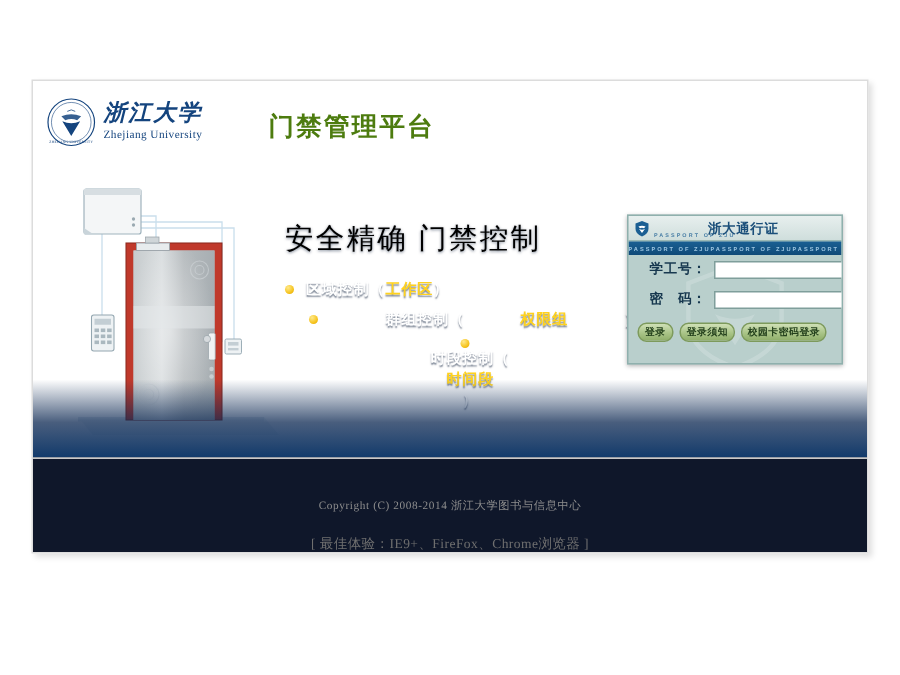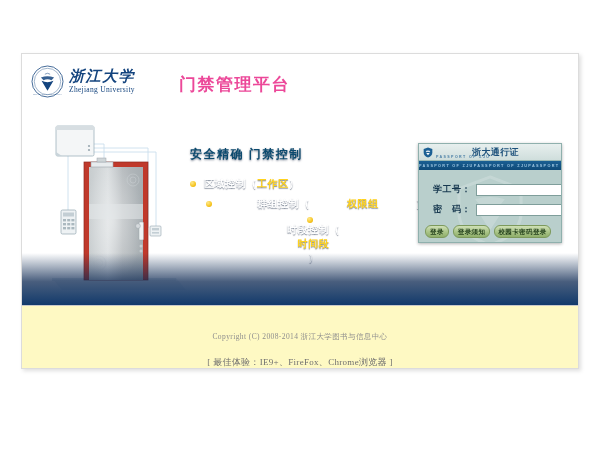--- a/index.html
+++ b/index.html
@@ -71,21 +71,21 @@
     letter-spacing: 0.3px;
     line-height: 1.15;
     margin-top: 1px;
   }
   #platform-title {
     position: absolute;
     left: 157px;
     top: 19px;
     font-size: 17px;
     font-weight: bold;
-    color: #ec4899;
+    color: #4d7c0f;
     letter-spacing: 1.5px;
   }
 
   
   #banner {
     position: absolute;
     left: 0;
     top: 56px;
     width: 100%;
     height: 195px;
@@ -127,23 +127,23 @@
   }
 
   
   #banner-copy {
     position: absolute;
     left: 168px;
     top: 36px;
     width: 215px;
   }
   #headline {
-    font-size: 12px;
-    font-weight: bold;
-    color: #0c4a6e;
+    font-size: 19px;
+    font-weight: normal;
+    color: #000000;
     letter-spacing: 1.5px;
     text-shadow: 0 1px 2px rgba(0,20,50,0.55);
     white-space: nowrap;
   }
   #feature-list {
     list-style: none;
     margin: 14px 0 0 0;
     padding: 0;
   }
   #feature-list li {
@@ -230,21 +230,21 @@
     font-weight: bold;
     letter-spacing: 1.3px;
     display: flex;
     align-items: center;
     justify-content: space-around;
     overflow: hidden;
     white-space: nowrap;
   }
   #login-body {
     position: relative;
-    padding: 13px 8px 0 8px;
+    padding: 3px 8px 0 8px;
   }
   .field-row {
     display: flex;
     align-items: center;
     margin-bottom: 7px;
   }
   .field-label {
     width: 44px;
     font-size: 9px;
     color: #17384f;
@@ -289,21 +289,21 @@
   }
   .login-btn.wide { padding: 2px 3px; }
 
   
   #footer {
     position: absolute;
     left: 0;
     top: 251px;
     width: 100%;
     height: 97px;
-    background: #fef9c3;
+    background: #0f172a;
     border-top: 1px solid #c9c9c9;
     box-sizing: border-box;
     text-align: center;
   }
   #footer-copyright {
     margin-top: 26px;
     font-size: 7.5px;
     color: #8d8d8d;
     letter-spacing: 0.4px;
     font-family: "Liberation Serif", "DejaVu Serif", serif;

